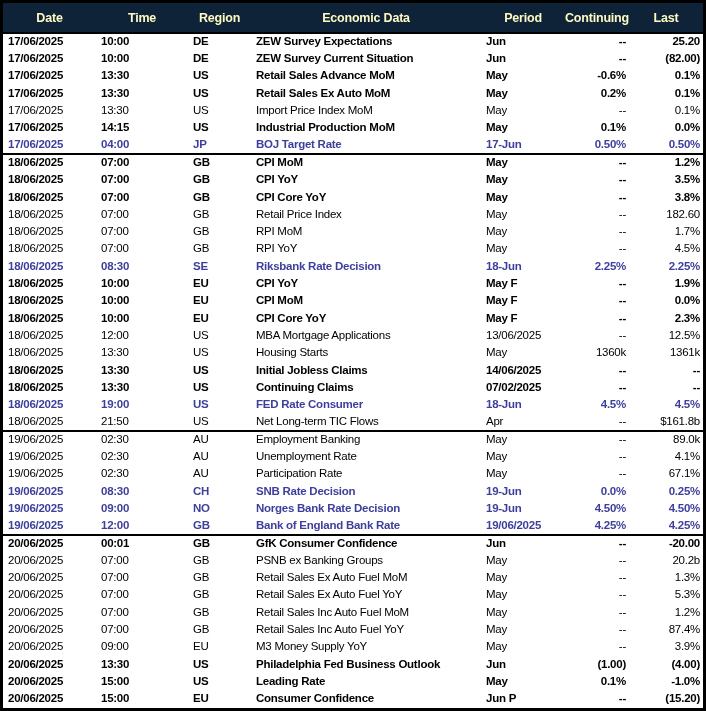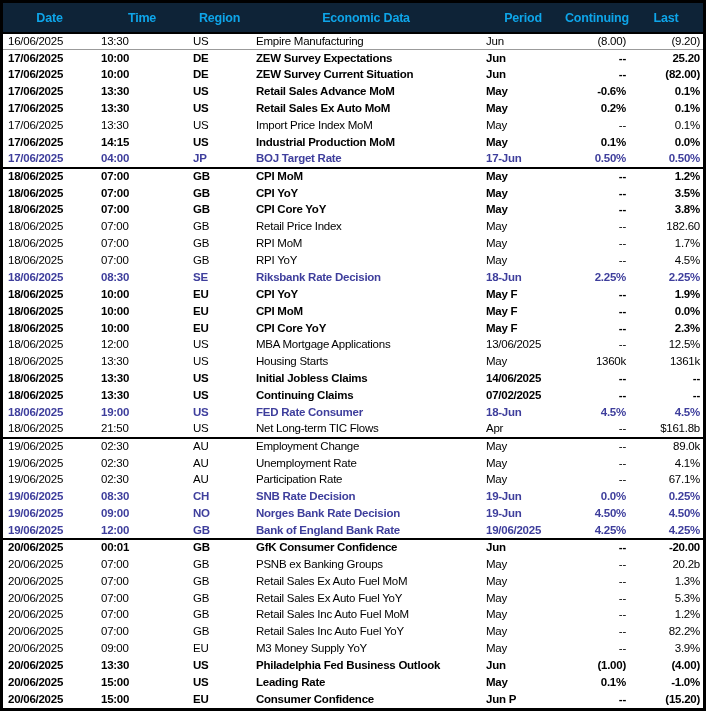--- a/index.html
+++ b/index.html
@@ -16,21 +16,21 @@
 
   table.econ-table {
     width: 100%;
     height: 100%;
     border-collapse: collapse;
     table-layout: fixed;
   }
 
   thead th {
     background: #0e2337;
-    color: #0ea5e9;
+    color: #fef9c3;
     font-weight: bold;
     font-size: 12.5px;
     height: 30px;
     text-align: center;
     vertical-align: middle;
     border-bottom: 2px solid #000000;
     padding: 0;
     letter-spacing: -0.2px;
   }
 
@@ -90,29 +90,20 @@
         <th>Date</th>
         <th>Time</th>
         <th>Region</th>
         <th>Economic Data</th>
         <th>Period</th>
         <th>Continuing</th>
         <th>Last</th>
       </tr>
     </thead>
     <tbody>
-        <tr class="regular">
-          <td class="col-date">16/06/2025</td>
-          <td class="col-time">13:30</td>
-          <td class="col-region">US</td>
-          <td class="col-data">Empire Manufacturing</td>
-          <td class="col-period">Jun</td>
-          <td class="col-consensus">(8.00)</td>
-          <td class="col-last">(9.20)</td>
-        </tr>
         <tr class="bold sep-thin">
           <td class="col-date">17/06/2025</td>
           <td class="col-time">10:00</td>
           <td class="col-region">DE</td>
           <td class="col-data">ZEW Survey Expectations</td>
           <td class="col-period">Jun</td>
           <td class="col-consensus">--</td>
           <td class="col-last">25.20</td>
         </tr>
         <tr class="bold">
@@ -310,21 +301,21 @@
           <td class="col-region">US</td>
           <td class="col-data">Net Long-term TIC Flows</td>
           <td class="col-period">Apr</td>
           <td class="col-consensus">--</td>
           <td class="col-last">$161.8b</td>
         </tr>
         <tr class="regular sep-thick">
           <td class="col-date">19/06/2025</td>
           <td class="col-time">02:30</td>
           <td class="col-region">AU</td>
-          <td class="col-data">Employment Change</td>
+          <td class="col-data">Employment Banking</td>
           <td class="col-period">May</td>
           <td class="col-consensus">--</td>
           <td class="col-last">89.0k</td>
         </tr>
         <tr class="regular">
           <td class="col-date">19/06/2025</td>
           <td class="col-time">02:30</td>
           <td class="col-region">AU</td>
           <td class="col-data">Unemployment Rate</td>
           <td class="col-period">May</td>
@@ -412,21 +403,21 @@
           <td class="col-consensus">--</td>
           <td class="col-last">1.2%</td>
         </tr>
         <tr class="regular">
           <td class="col-date">20/06/2025</td>
           <td class="col-time">07:00</td>
           <td class="col-region">GB</td>
           <td class="col-data">Retail Sales Inc Auto Fuel YoY</td>
           <td class="col-period">May</td>
           <td class="col-consensus">--</td>
-          <td class="col-last">82.2%</td>
+          <td class="col-last">87.4%</td>
         </tr>
         <tr class="regular">
           <td class="col-date">20/06/2025</td>
           <td class="col-time">09:00</td>
           <td class="col-region">EU</td>
           <td class="col-data">M3 Money Supply YoY</td>
           <td class="col-period">May</td>
           <td class="col-consensus">--</td>
           <td class="col-last">3.9%</td>
         </tr>

